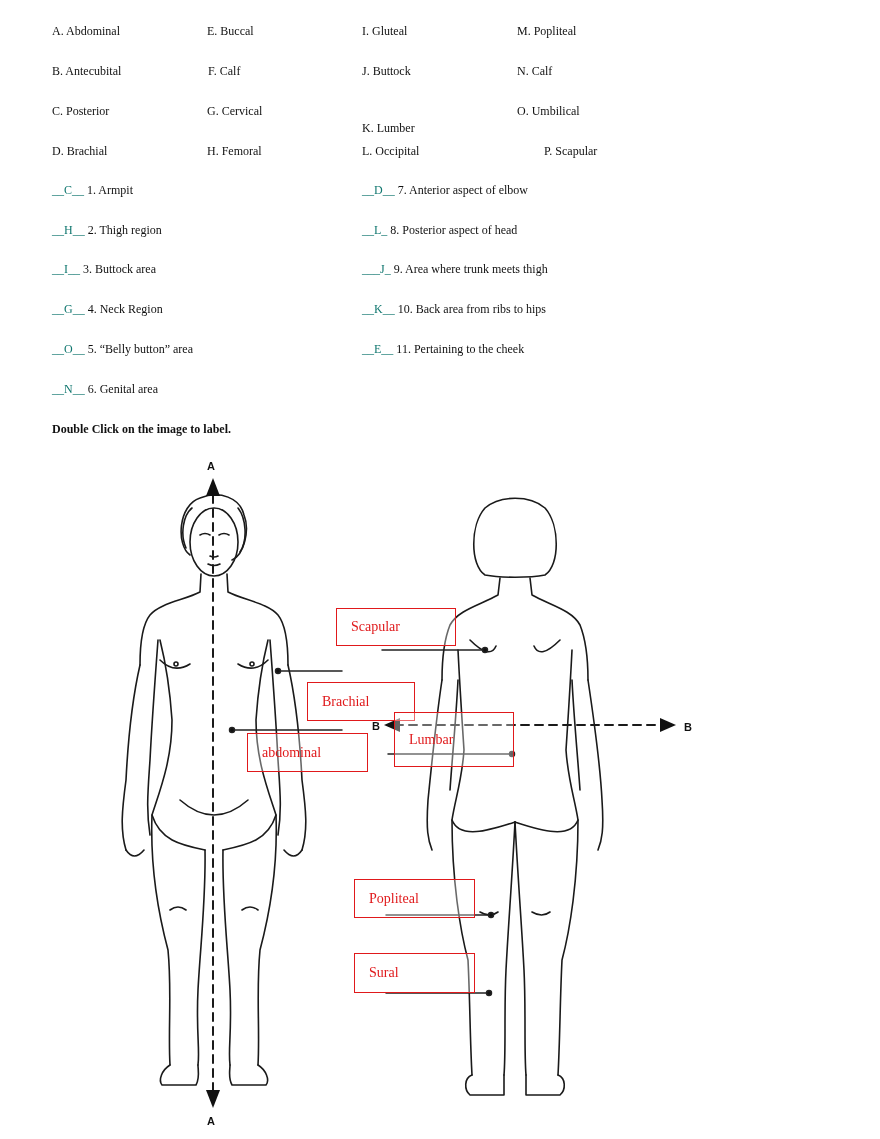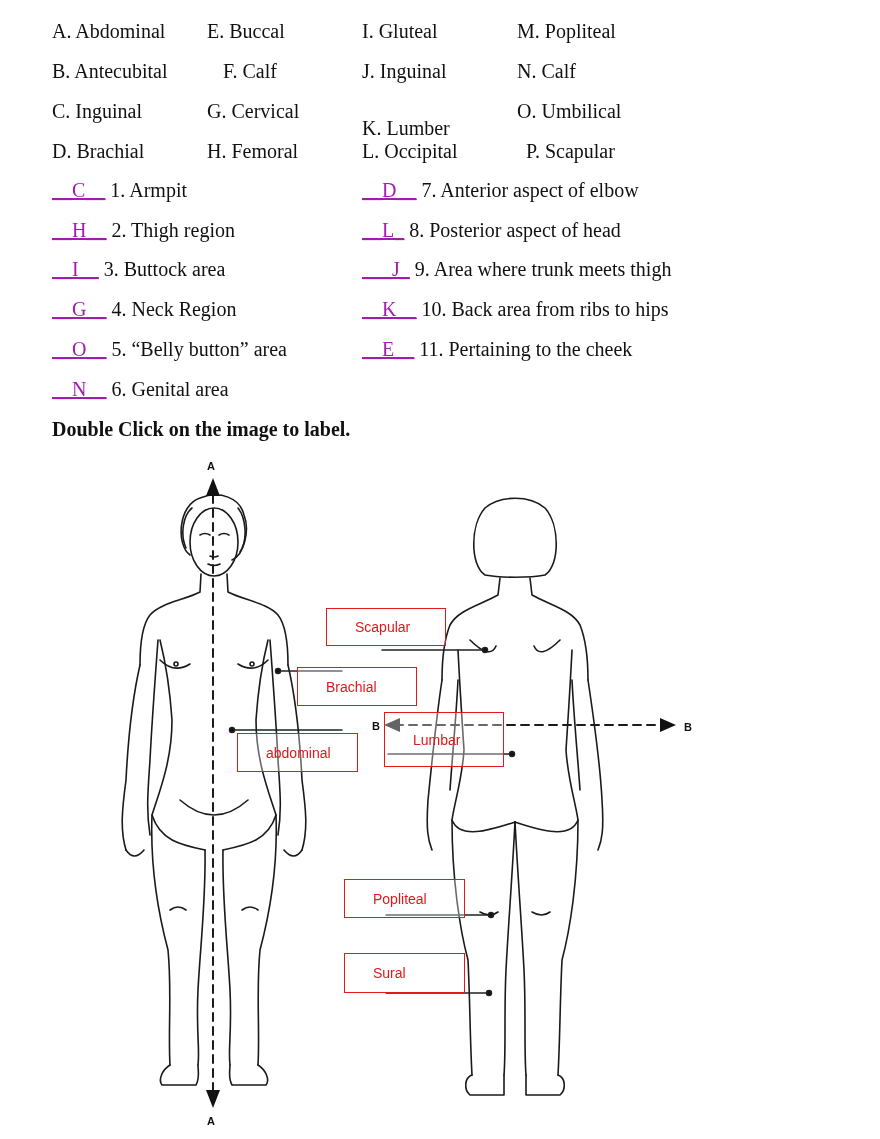--- a/index.html
+++ b/index.html
@@ -1,45 +1,45 @@
 <!DOCTYPE html>
 <html><head>
 <meta charset="utf-8">
 <style>
   html, body { margin:0; padding:0; background:#ffffff; }
   body { width:880px; height:1139px; position:relative; overflow:hidden;
          font-family:"Liberation Serif", serif; color:#111; }
-  .txt { position:absolute; font-size:20px; line-height:20px; white-space:nowrap; }
-  .ans { color:#a21caf;text-decoration:underline; }
+  .txt { position:absolute; font-size:12px; line-height:20px; white-space:nowrap; }
+  .ans { color:#0f766e; }
   .bold { font-weight:bold; }
   .figure { position:absolute; left:0; top:450px; width:880px; height:689px; }
   .lbl { position:absolute; border:1.5px solid #e0191b; background:rgba(255,255,255,0.35);
-         font-family:Liberation Sans, sans-serif; font-size:14px; color:#e0191b;
-         box-sizing:border-box; padding-left:28px; display:flex; align-items:center; }
+         font-family:Liberation Serif, serif; font-size:14px; color:#e0191b;
+         box-sizing:border-box; padding-left:14px; display:flex; align-items:center;margin-left:10px; }
 </style>
 </head>
 <body>
 
 <div>
   <div class="txt" style="left:52px;top:21px">A. Abdominal</div>
   <div class="txt" style="left:52px;top:61px">B. Antecubital</div>
-  <div class="txt" style="left:52px;top:101px">C. Inguinal</div>
+  <div class="txt" style="left:52px;top:101px">C. Posterior</div>
   <div class="txt" style="left:52px;top:141px">D. Brachial</div>
   <div class="txt" style="left:207px;top:21px">E. Buccal</div>
-  <div class="txt" style="left:223px;top:61px">F. Calf</div>
+  <div class="txt" style="left:208px;top:61px">F. Calf</div>
   <div class="txt" style="left:207px;top:101px">G. Cervical</div>
   <div class="txt" style="left:207px;top:141px">H. Femoral</div>
   <div class="txt" style="left:362px;top:21px">I. Gluteal</div>
-  <div class="txt" style="left:362px;top:61px">J. Inguinal</div>
+  <div class="txt" style="left:362px;top:61px">J. Buttock</div>
   <div class="txt" style="left:362px;top:118px">K. Lumber</div>
   <div class="txt" style="left:362px;top:141px">L. Occipital</div>
   <div class="txt" style="left:517px;top:21px">M. Popliteal</div>
   <div class="txt" style="left:517px;top:61px">N. Calf</div>
   <div class="txt" style="left:517px;top:101px">O. Umbilical</div>
-  <div class="txt" style="left:526px;top:141px">P. Scapular</div>
+  <div class="txt" style="left:544px;top:141px">P. Scapular</div>
 </div>
 
 <div>
   <div class="txt" style="left:52px;top:180px"><span class="ans">__C__</span><span> 1. Armpit</span></div>
   <div class="txt" style="left:52px;top:220px"><span class="ans">__H__</span><span> 2. Thigh region</span></div>
   <div class="txt" style="left:52px;top:259px"><span class="ans">__I__</span><span> 3. Buttock area</span></div>
   <div class="txt" style="left:52px;top:299px"><span class="ans">__G__</span><span> 4. Neck Region</span></div>
   <div class="txt" style="left:52px;top:339px"><span class="ans">__O__</span><span> 5. “Belly button” area</span></div>
   <div class="txt" style="left:52px;top:379px"><span class="ans">__N__</span><span> 6. Genital area</span></div>
   <div class="txt" style="left:362px;top:180px"><span class="ans">__D__</span><span> 7. Anterior aspect of elbow</span></div>
@@ -137,18 +137,18 @@
     </g>
 
     <text x="207" y="470" font-family="Liberation Sans, sans-serif" font-weight="bold" font-size="11" fill="#111" stroke="none">A</text>
     <text x="207" y="1125" font-family="Liberation Sans, sans-serif" font-weight="bold" font-size="11" fill="#111" stroke="none">A</text>
     <text x="372" y="730" font-family="Liberation Sans, sans-serif" font-weight="bold" font-size="11" fill="#111" stroke="none">B</text>
     <text x="684" y="731" font-family="Liberation Sans, sans-serif" font-weight="bold" font-size="11" fill="#111" stroke="none">B</text>
   </svg>
 
   
   <div class="lbl" style="left:326px;top:158px;width:120px;height:38px">Scapular</div>
-  <div class="lbl" style="left:297px;top:217px;width:120px;height:39px">Brachial</div>
+  <div class="lbl" style="left:297px;top:232px;width:108px;height:39px">Brachial</div>
   <div class="lbl" style="left:237px;top:283px;width:121px;height:39px">abdominal</div>
   <div class="lbl" style="left:384px;top:262px;width:120px;height:55px">Lumbar</div>
   <div class="lbl" style="left:344px;top:503px;width:121px;height:40px">Sural</div>
   <div class="lbl" style="left:344px;top:429px;width:121px;height:39px">Popliteal</div>
 </div>
 
 </body></html>

